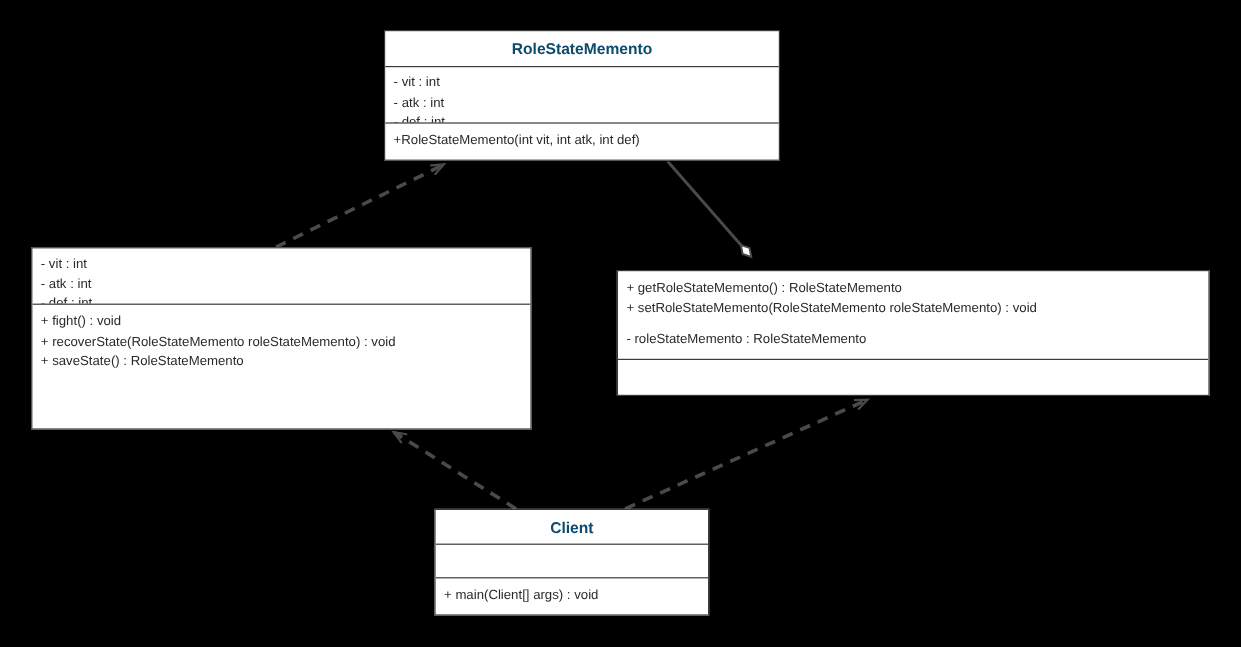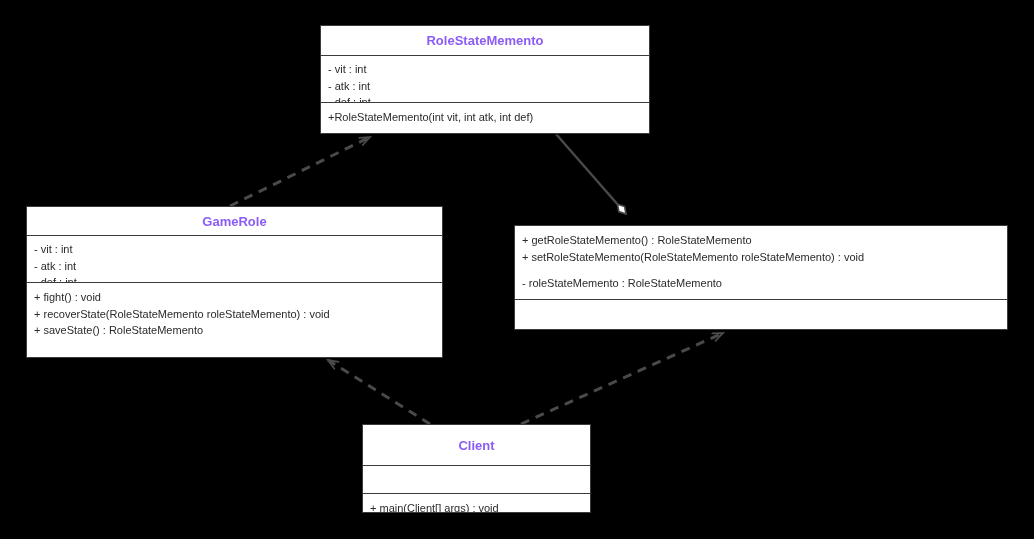--- a/index.html
+++ b/index.html
@@ -31,21 +31,21 @@
     background: #ffffff;
     border: 1.6px solid #3b3b3b;
     box-sizing: border-box;
     box-shadow: 1px 1px 0 rgba(0,0,0,0.55);
     overflow: hidden;
   }
   .uml-title {
     text-align: center;
     font-weight: bold;
     font-size: 13px;
-    color: #8b5cf6;
+    color: #0c4a6e;
     line-height: 1;
     display: flex;
     align-items: center;
     justify-content: center;
     box-sizing: border-box;
     border-bottom: 1.4px solid #3b3b3b;
   }
   .uml-compartment {
     box-sizing: border-box;
     padding: 5px 7px 4px 7px;
@@ -102,21 +102,20 @@
       <div class="uml-member">- vit : int</div>
       <div class="uml-member">- atk : int</div>
       <div class="uml-member">- def : int</div>
     </div>
     <div class="uml-compartment" style="height:30px; padding-top:6px;">
       <div class="uml-member">+RoleStateMemento(int vit, int atk, int def)</div>
     </div>
   </div>
 
   <div class="uml-class" style="left:26px; top:206px; width:417px; height:152px;">
-    <div class="uml-title" style="height:29px;">GameRole</div>
     <div class="uml-compartment divider" style="height:47px;">
       <div class="uml-member">- vit : int</div>
       <div class="uml-member">- atk : int</div>
       <div class="uml-member">- def : int</div>
     </div>
     <div class="uml-compartment" style="height:74px; padding-top:6px;">
       <div class="uml-member">+ fight() : void</div>
       <div class="uml-member">+ recoverState(RoleStateMemento roleStateMemento) : void</div>
       <div class="uml-member">+ saveState() : RoleStateMemento</div>
     </div>
@@ -126,20 +125,20 @@
     <div class="uml-compartment" style="height:43px; padding-top:6px;">
       <div class="uml-member">+ getRoleStateMemento() : RoleStateMemento</div>
       <div class="uml-member">+ setRoleStateMemento(RoleStateMemento roleStateMemento) : void</div>
     </div>
     <div class="uml-compartment divider" style="height:31px; padding-top:6px;">
       <div class="uml-member">- roleStateMemento : RoleStateMemento</div>
     </div>
   </div>
 
   <div class="uml-class" style="left:362px; top:424px; width:229px; height:89px;">
-    <div class="uml-title" style="height:41px;">Client</div>
+    <div class="uml-title" style="height:29px;">Client</div>
     <div class="uml-compartment divider empty" style="height:28px;"></div>
     <div class="uml-compartment" style="height:30px; padding-top:6px;">
       <div class="uml-member">+ main(Client[] args) : void</div>
     </div>
   </div>
 
 </div>
 
 </body></html>

